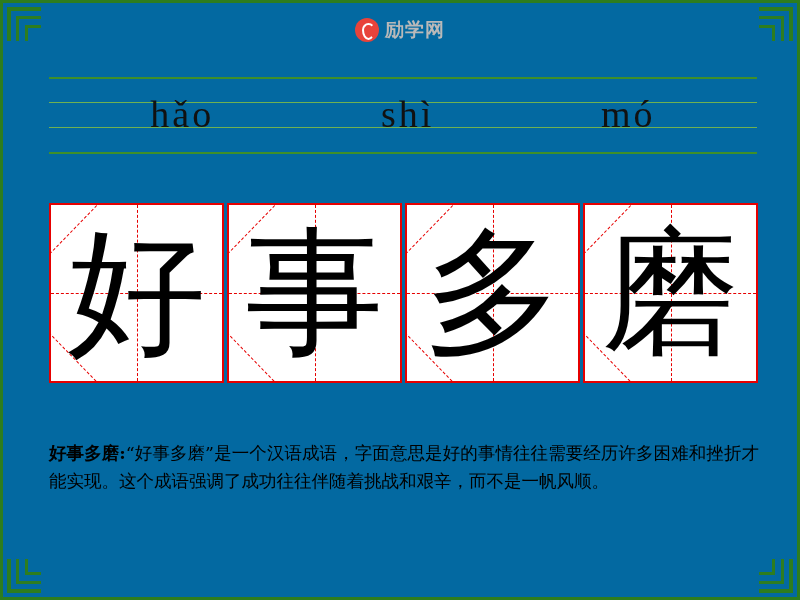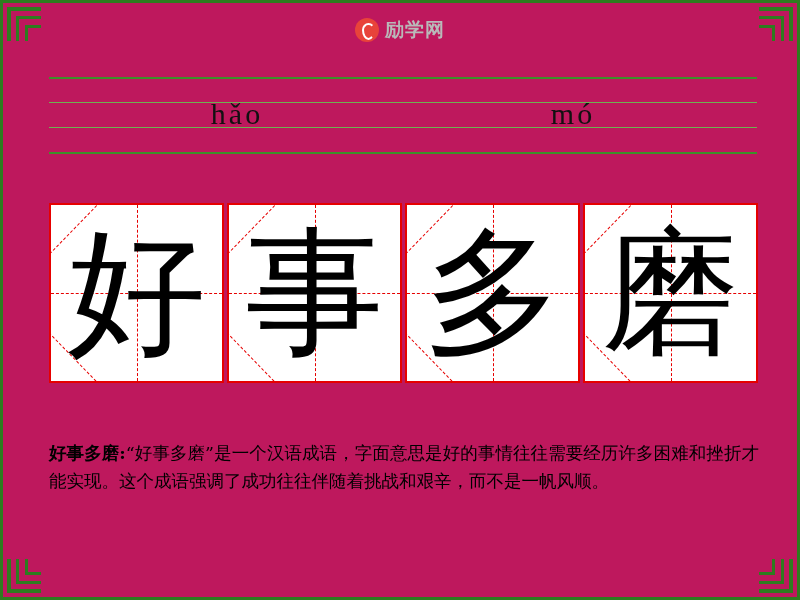--- a/index.html
+++ b/index.html
@@ -13,21 +13,21 @@
     font-family: "Liberation Serif", serif;
     overflow: hidden;
   }
 
   .page {
     position: relative;
     width: 800px;
     height: 600px;
     box-sizing: border-box;
     border: 3px solid #2e7d1f;
-    background: #be185d;
+    background: #0369a1;
   }
 
   
   .corner {
     position: absolute;
     width: 34px;
     height: 34px;
   }
   .corner span {
     position: absolute;
@@ -109,21 +109,21 @@
     width: 100%;
     height: 78px;
     display: flex;
     align-items: center;
     justify-content: space-around;
     padding: 0 18px;
     box-sizing: border-box;
   }
   .pinyin {
     font-family: "Liberation Serif", serif;
-    font-size: 30px;
+    font-size: 38px;
     color: #111111;
     letter-spacing: 3px;
     line-height: 1;
     padding-bottom: 4px;
   }
 
   
   .grid-wrap {
     position: absolute;
     left: 46px;
@@ -244,20 +244,21 @@
     <span class="logo-text">励学网</span>
   </div>
 
   <div class="pinyin-wrap">
     <div class="staff-line l1"></div>
     <div class="staff-line l2"></div>
     <div class="staff-line l3"></div>
     <div class="staff-line l4"></div>
     <div class="pinyin-row">
       <span class="pinyin">hǎo</span>
+      <span class="pinyin">shì</span>
       <span class="pinyin">mó</span>
     </div>
   </div>
 
   <div class="grid-wrap">
 
     <div class="cell">
       <div class="dash-diag-wrap">
         <div class="dash-d1"></div>
         <div class="dash-d2"></div>

